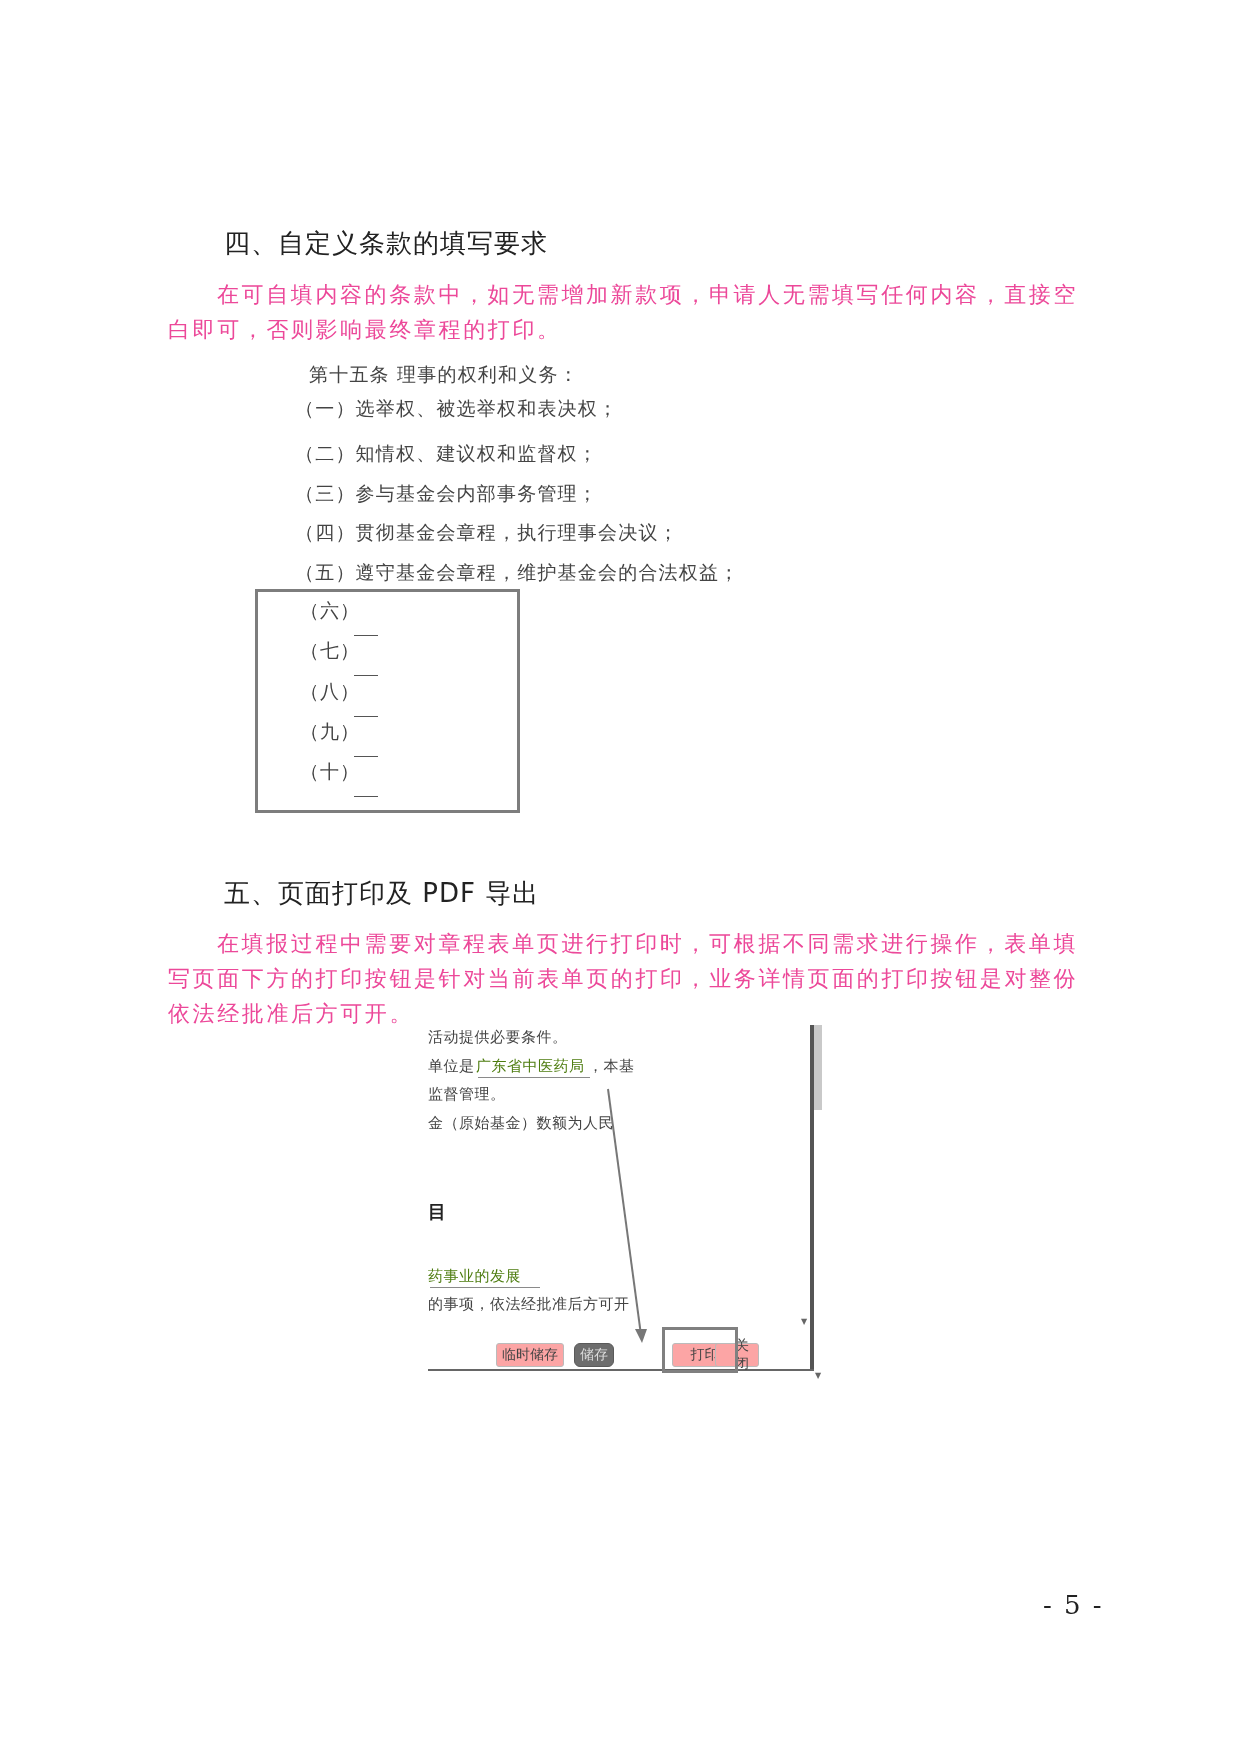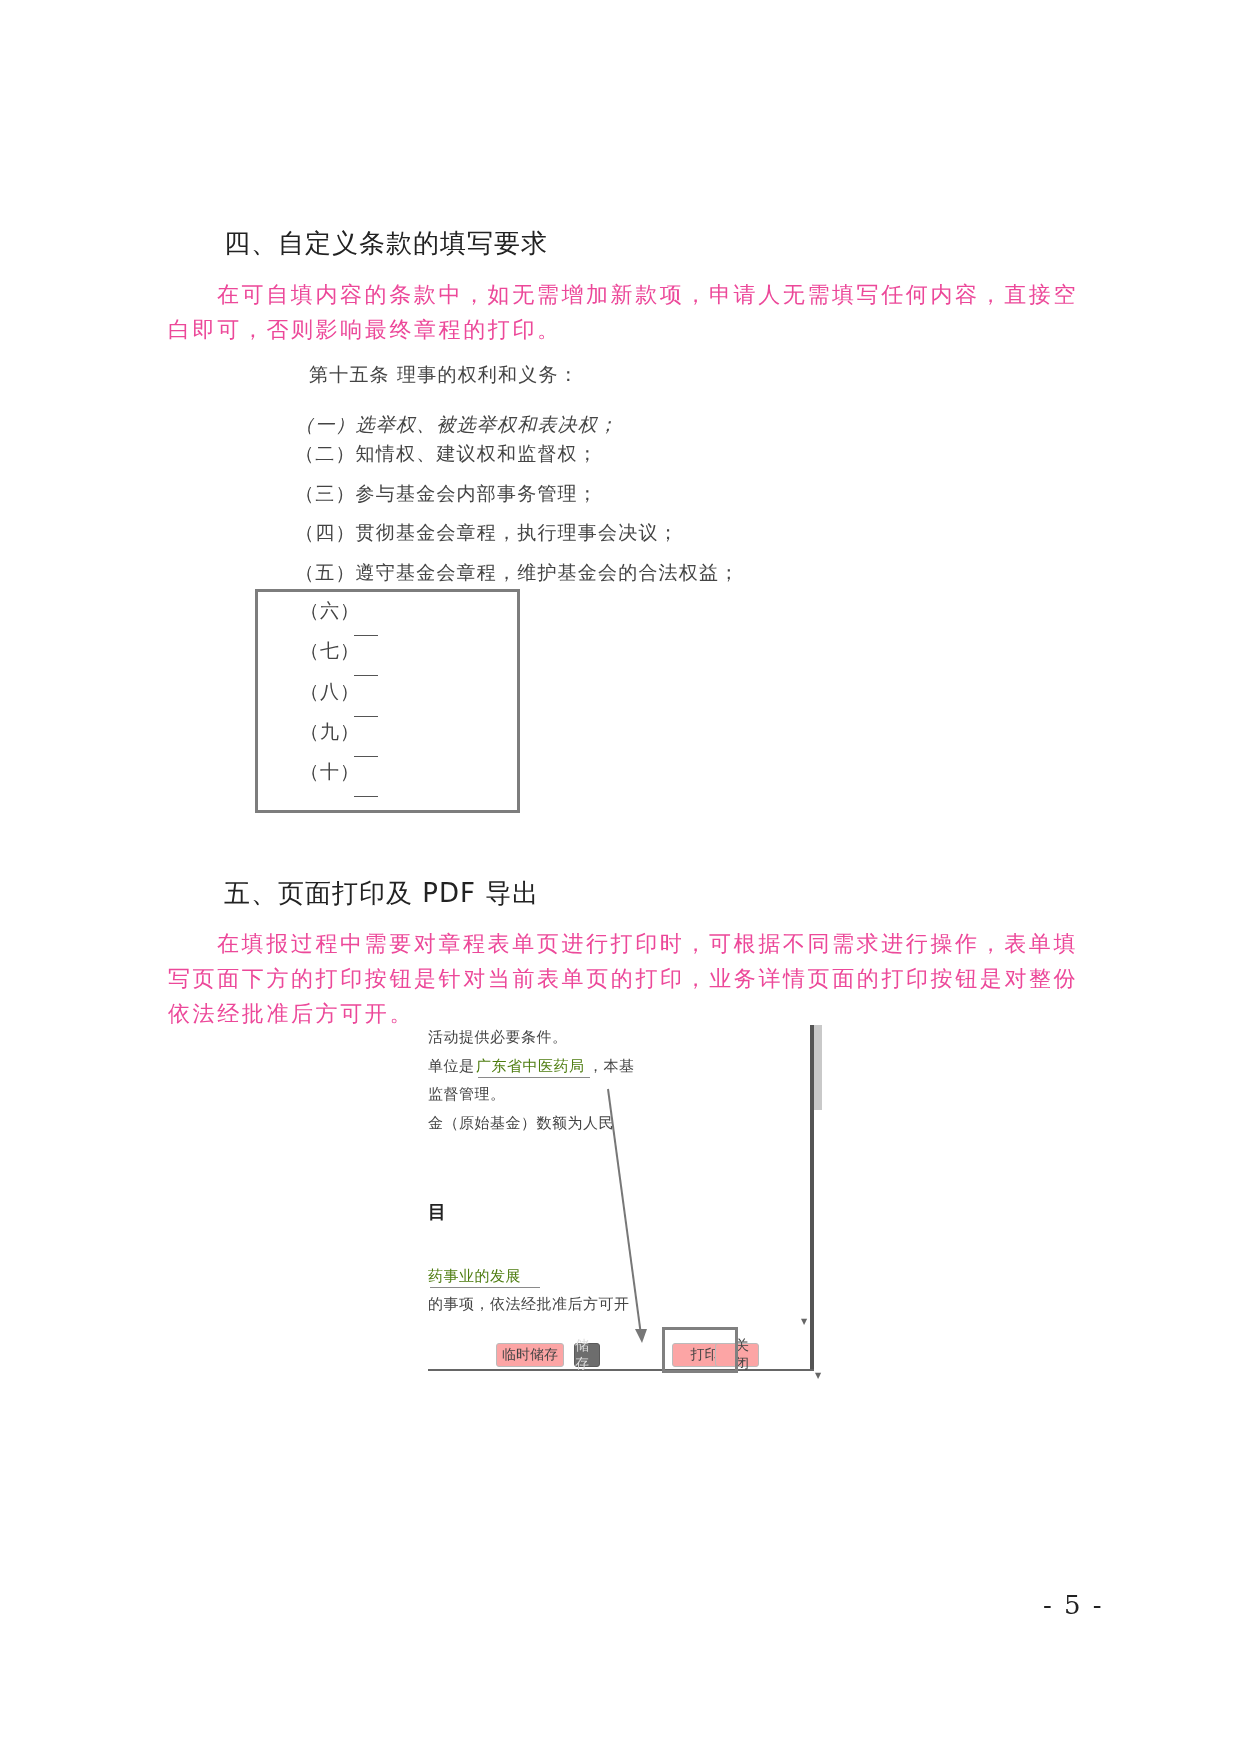--- a/index.html
+++ b/index.html
@@ -47,21 +47,21 @@
     .page-num { font-size:26px; color:#222; letter-spacing:2px; }
   </style>
 </head>
 <body>
 
 <div class="abs h2" style="left:224px; top:226px;">四、自定义条款的填写要求</div>
 <div class="abs para" style="left:217px; top:278px;">在可自填内容的条款中，如无需增加新款项，申请人无需填写任何内容，直接空</div>
 <div class="abs para" style="left:168px; top:313px;">白即可，否则影响最终章程的打印。</div>
 
 <div class="abs clause" style="left:290px; top:362px;margin-left:19px;">第十五条  理事的权利和义务：</div>
-<div class="abs clause" style="left:295px; top:412px;font-style:italic;">（一）选举权、被选举权和表决权；</div>
+<div class="abs clause" style="left:295px; top:396px;">（一）选举权、被选举权和表决权；</div>
 <div class="abs clause" style="left:295px; top:441px;">（二）知情权、建议权和监督权；</div>
 <div class="abs clause" style="left:295px; top:481px;">（三）参与基金会内部事务管理；</div>
 <div class="abs clause" style="left:295px; top:520px;">（四）贯彻基金会章程，执行理事会决议；</div>
 <div class="abs clause" style="left:295px; top:560px;">（五）遵守基金会章程，维护基金会的合法权益；</div>
 
 <div class="box"></div>
 <div class="blank-item" style="top:598px;">（六）</div>
 <div class="blank-line" style="top:635px;"></div>
 <div class="blank-item" style="top:638px;">（七）</div>
 <div class="blank-line" style="top:675px;"></div>
@@ -95,19 +95,19 @@
   <div class="scroll-thumb"></div>
   <div class="bottom-border"></div>
   <div class="arrow-tip" style="left:387px; top:346px;">▼</div>
 
   <svg class="abs" style="left:175px; top:62px;" width="60" height="260">
     <line x1="5" y1="2" x2="38" y2="248" stroke="#777" stroke-width="2"></line>
     <polygon points="32,242 44,242 39,256" fill="#777"></polygon>
   </svg>
 
   <div class="btn" style="left:68px; width:68px;">临时储存</div>
-  <div class="btn primary" style="left:146px; width:26px;">储存</div>
+  <div class="btn primary" style="left:146px; width:40px;border-radius:6px;">储存</div>
   <div class="btn" style="left:244px; width:65px;">打印</div>
   <div class="btn" style="left:287px; width:44px;padding-left:19px;">关闭</div>
   <div class="highlight-box"></div>
 </div>
 
 <div class="abs page-num" style="left:1043px; top:1590px;">- 5 -</div>
 
 </body></html>

